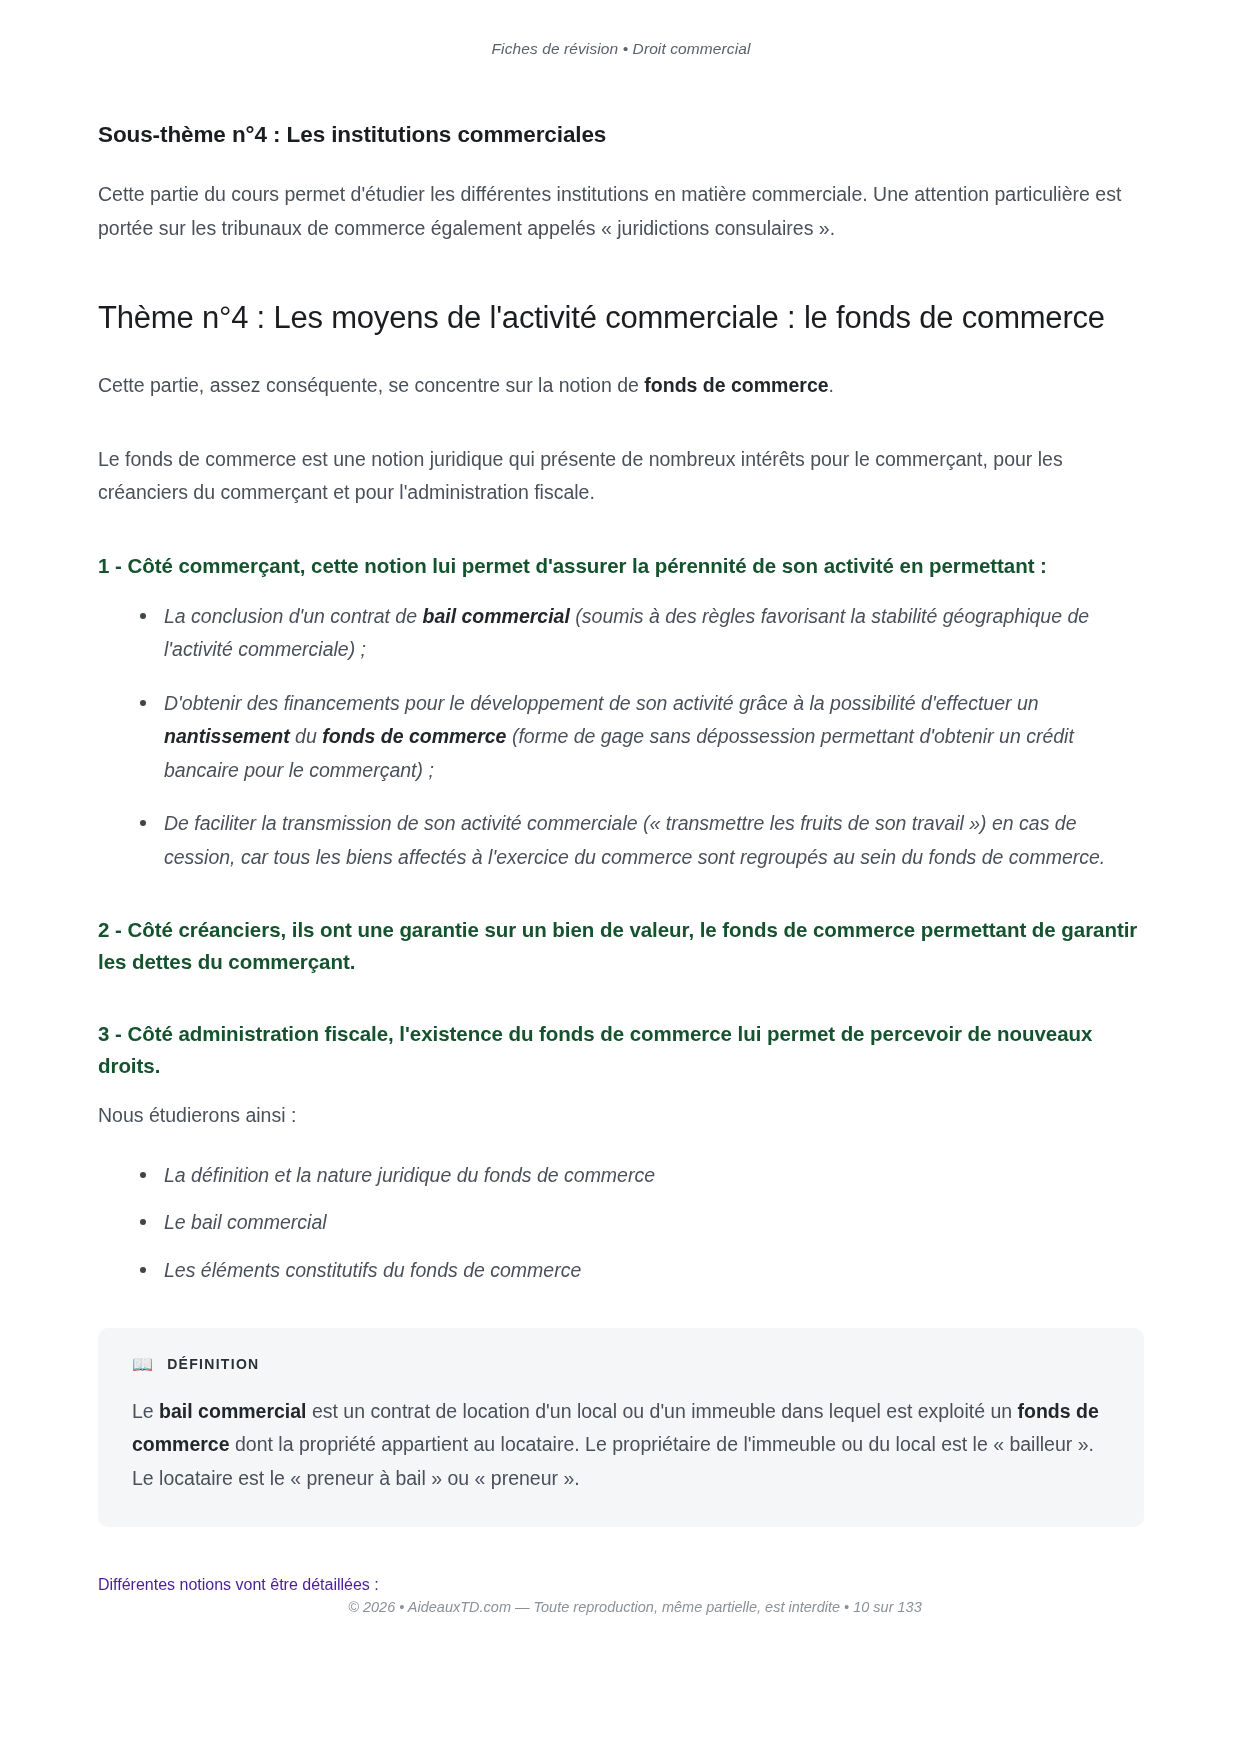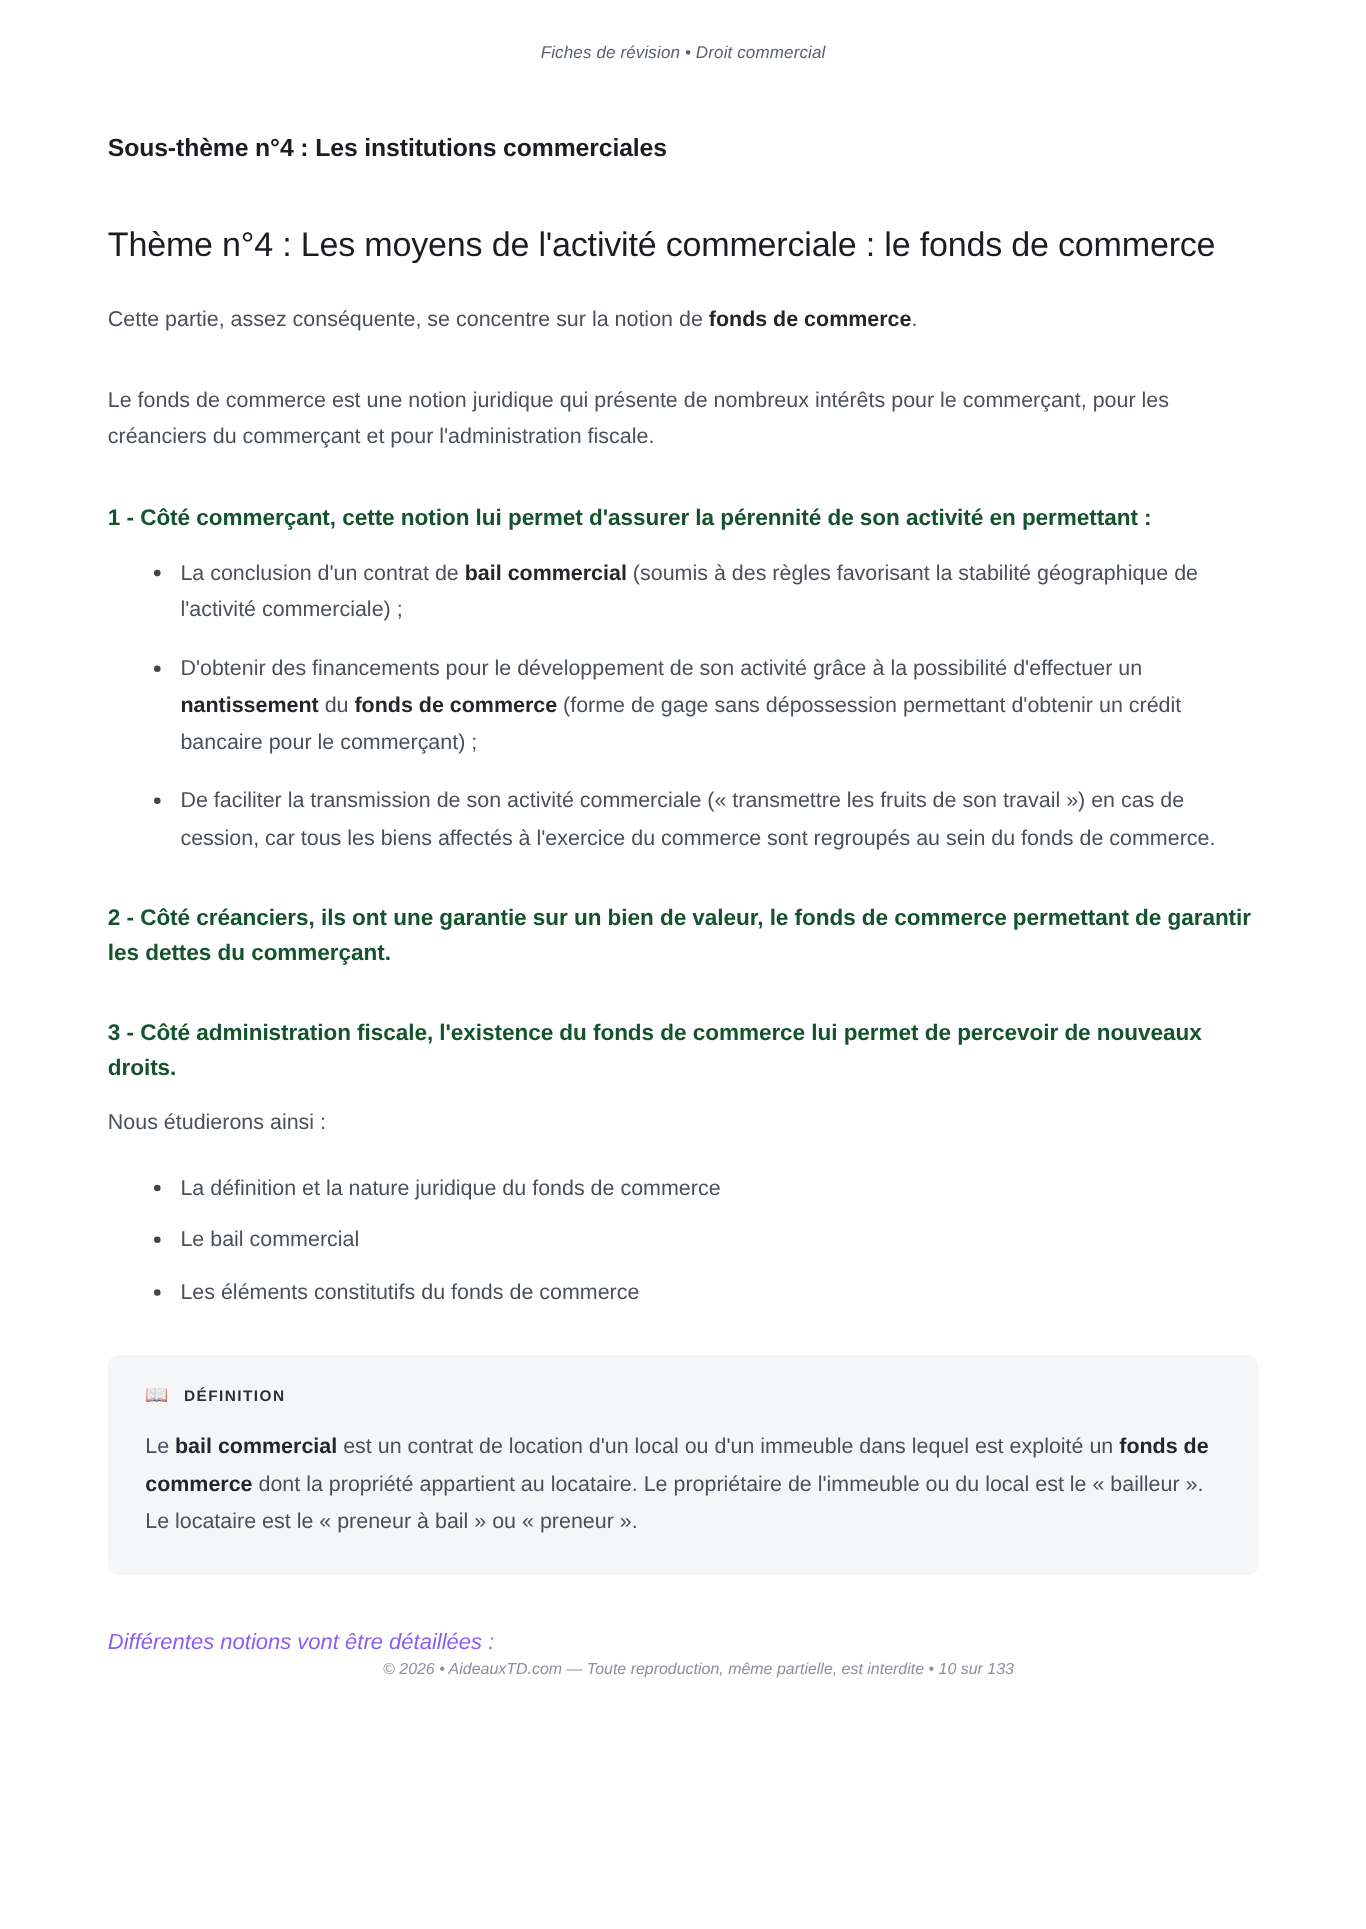--- a/index.html
+++ b/index.html
@@ -82,20 +82,21 @@
     color: #14532d;
     line-height: 1.55;
     margin: 40px 0 18px 0;
     letter-spacing: -0.05px;
   }
 
   ul.bullets {
     list-style: none;
     margin: 0 0 10px 0;
     padding: 0 0 0 38px;
+    font-style: italic;
   }
   ul.bullets li {
     position: relative;
     font-size: 19.5px;
     line-height: 1.72;
     color: #4a505a;
     margin: 0 0 14px 0;
     padding-left: 28px;
   }
   ul.bullets li::before {
@@ -135,25 +136,24 @@
     color: #2b2f36;
   }
   .callout-body {
     font-size: 19.5px;
     line-height: 1.72;
     color: #4a505a;
     margin: 0;
   }
 
   p.closing {
-    font-size: 20px;
-    line-height: 1.72;
-    color: #8b5cf6;
+    font-size: 16px;
+    line-height: 1.72;
+    color: #4c1d95;
     margin: 44px 0 0 0;
-    font-style: italic;
   }
 
   
   .page-footer {
     text-align: center;
     font-style: italic;
     font-size: 14.5px;
     color: #8b9099;
     padding-bottom: 42px;
     margin-left: 28px;
@@ -163,20 +163,21 @@
 <body>
 
 <div class="page">
 
   <div class="page-header">Fiches de révision • Droit commercial</div>
 
   <div class="content">
 
     <h2 class="sub-theme">Sous-thème n°4 : Les institutions commerciales</h2>
 
+    <p class="body">Cette partie du cours permet d'étudier les différentes institutions en matière commerciale. Une attention particulière est portée sur les tribunaux de commerce également appelés « juridictions consulaires ».</p>
 
     <h1 class="theme">Thème n°4 : Les moyens de l'activité commerciale : le fonds de commerce</h1>
 
     <p class="body"><span>Cette partie, assez conséquente, se concentre sur la notion de </span><b>fonds de commerce</b><span>.</span></p>
 
     <p class="body spaced-top">Le fonds de commerce est une notion juridique qui présente de nombreux intérêts pour le commerçant, pour les créanciers du commerçant et pour l'administration fiscale.</p>
 
     <h3 class="num-head">1 - Côté commerçant, cette notion lui permet d'assurer la pérennité de son activité en permettant :</h3>
 
     <ul class="bullets loose">

